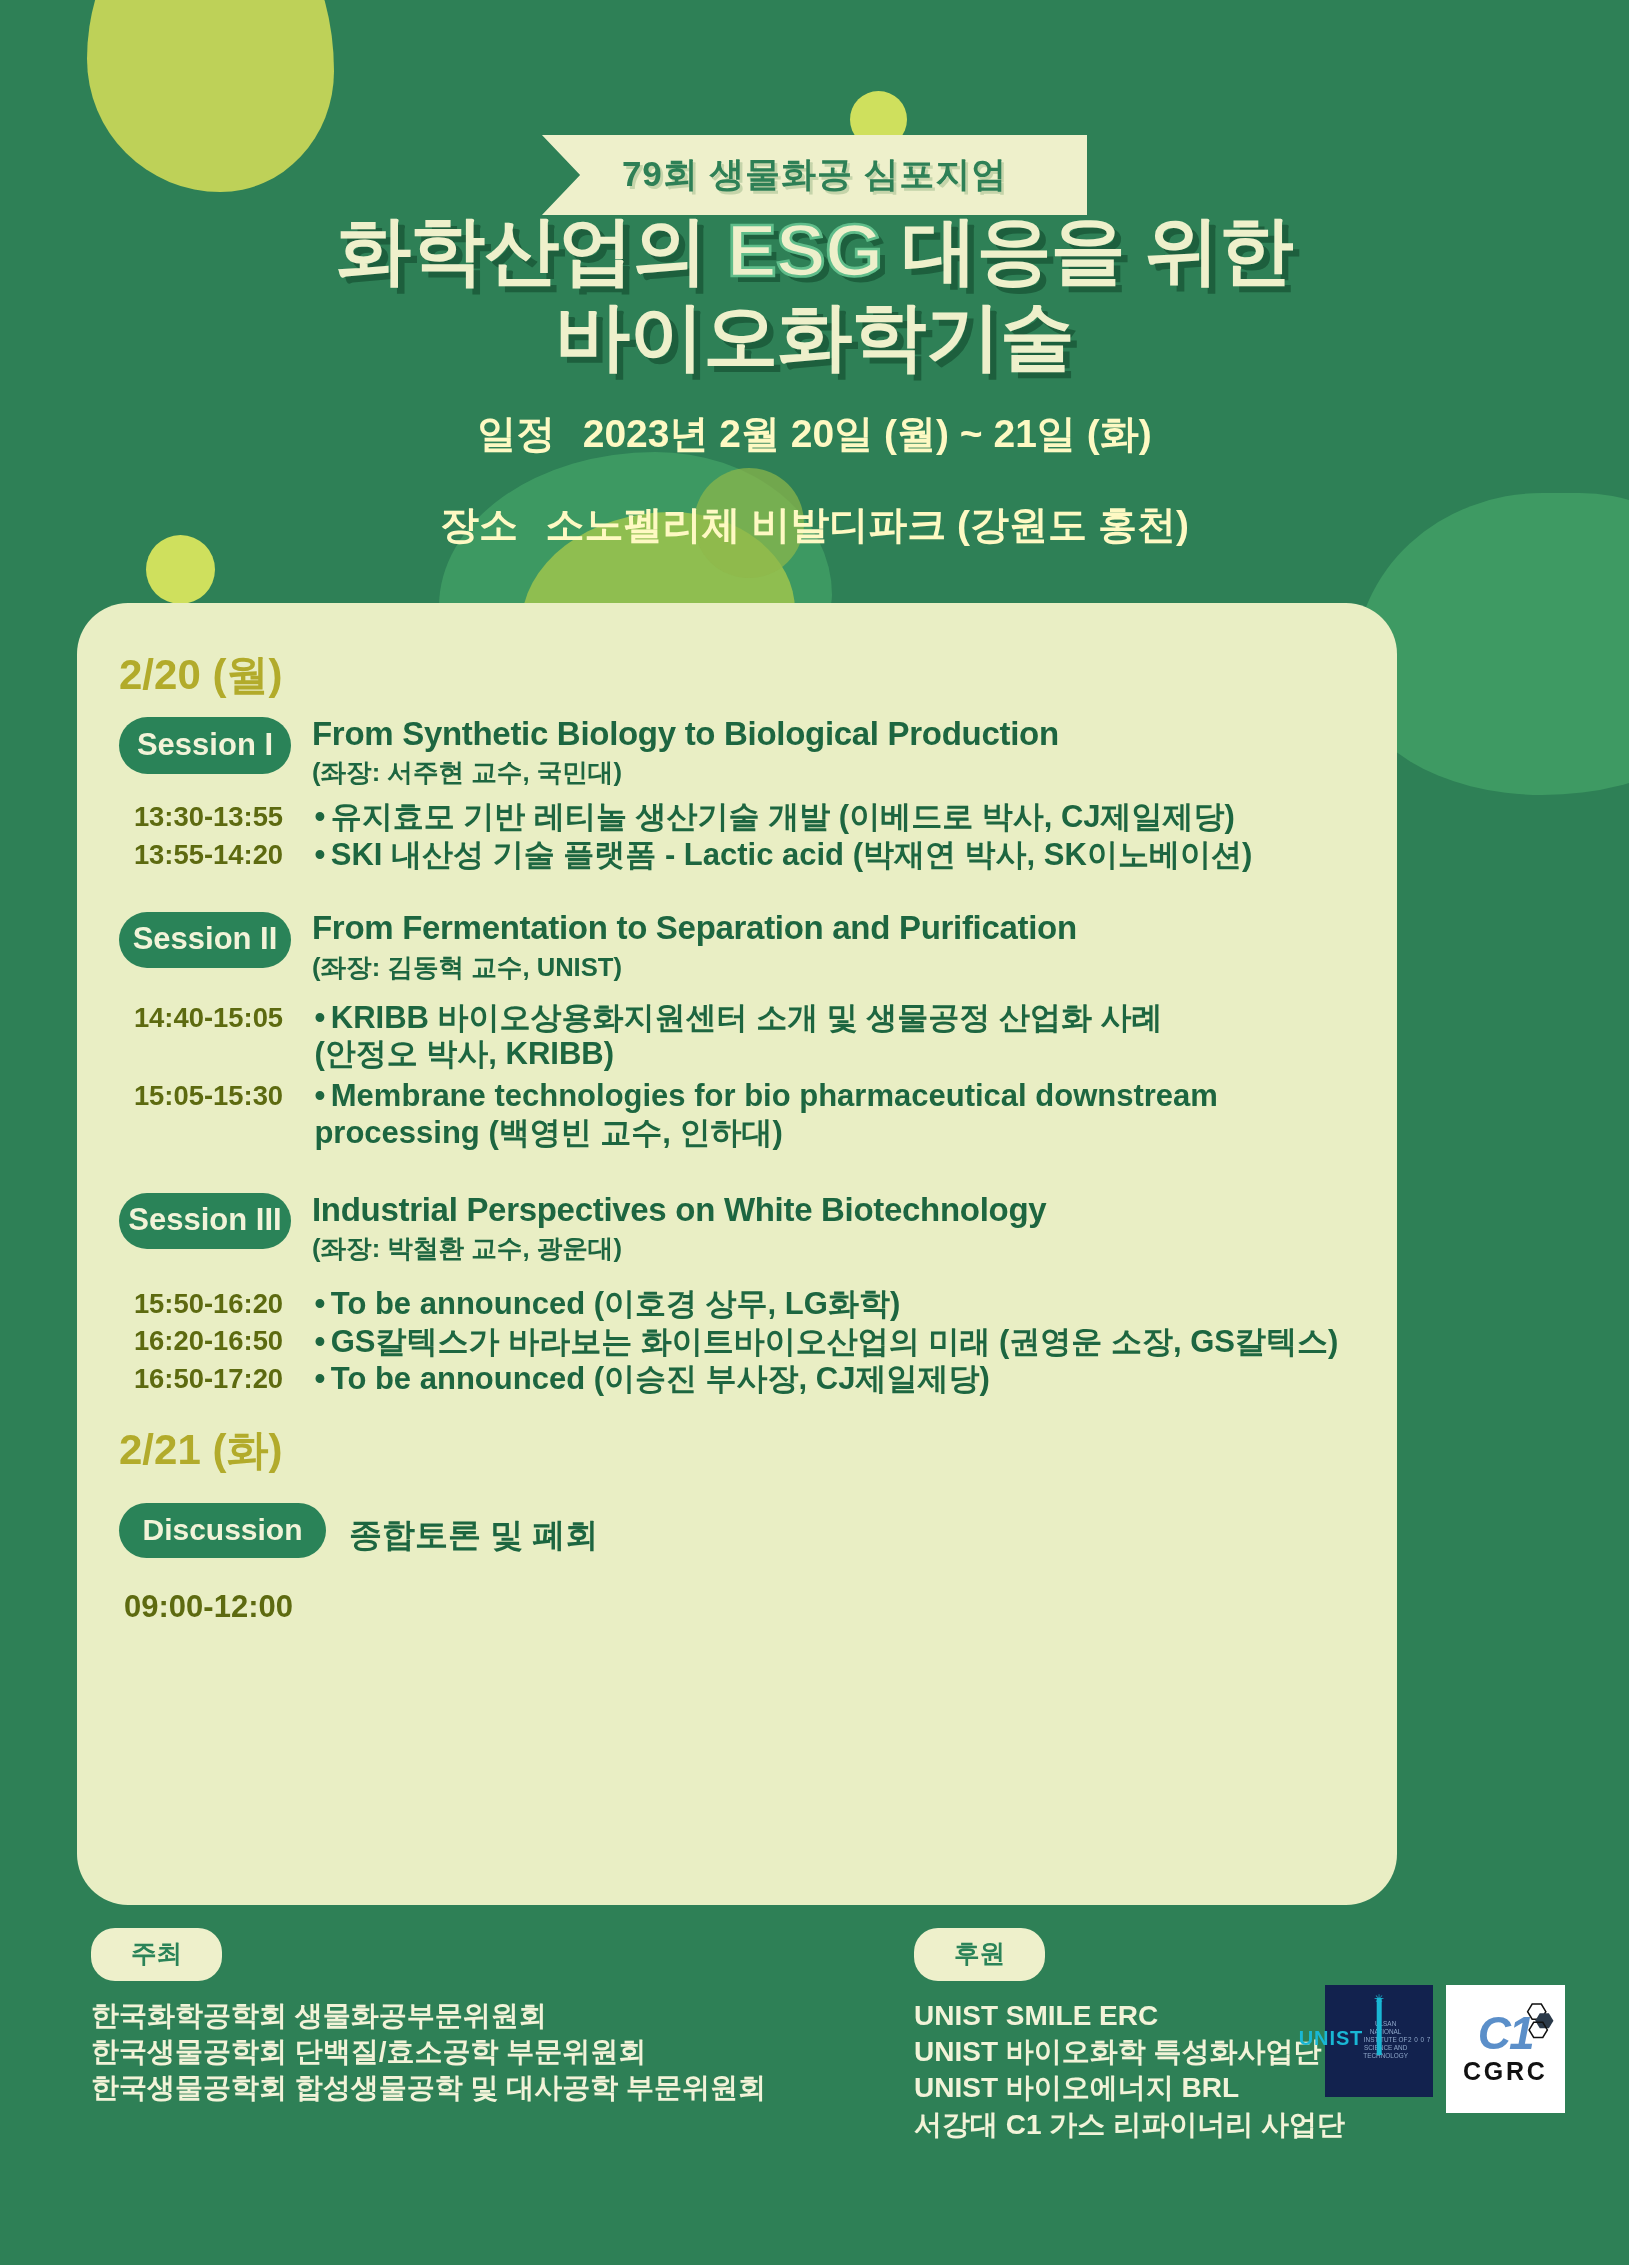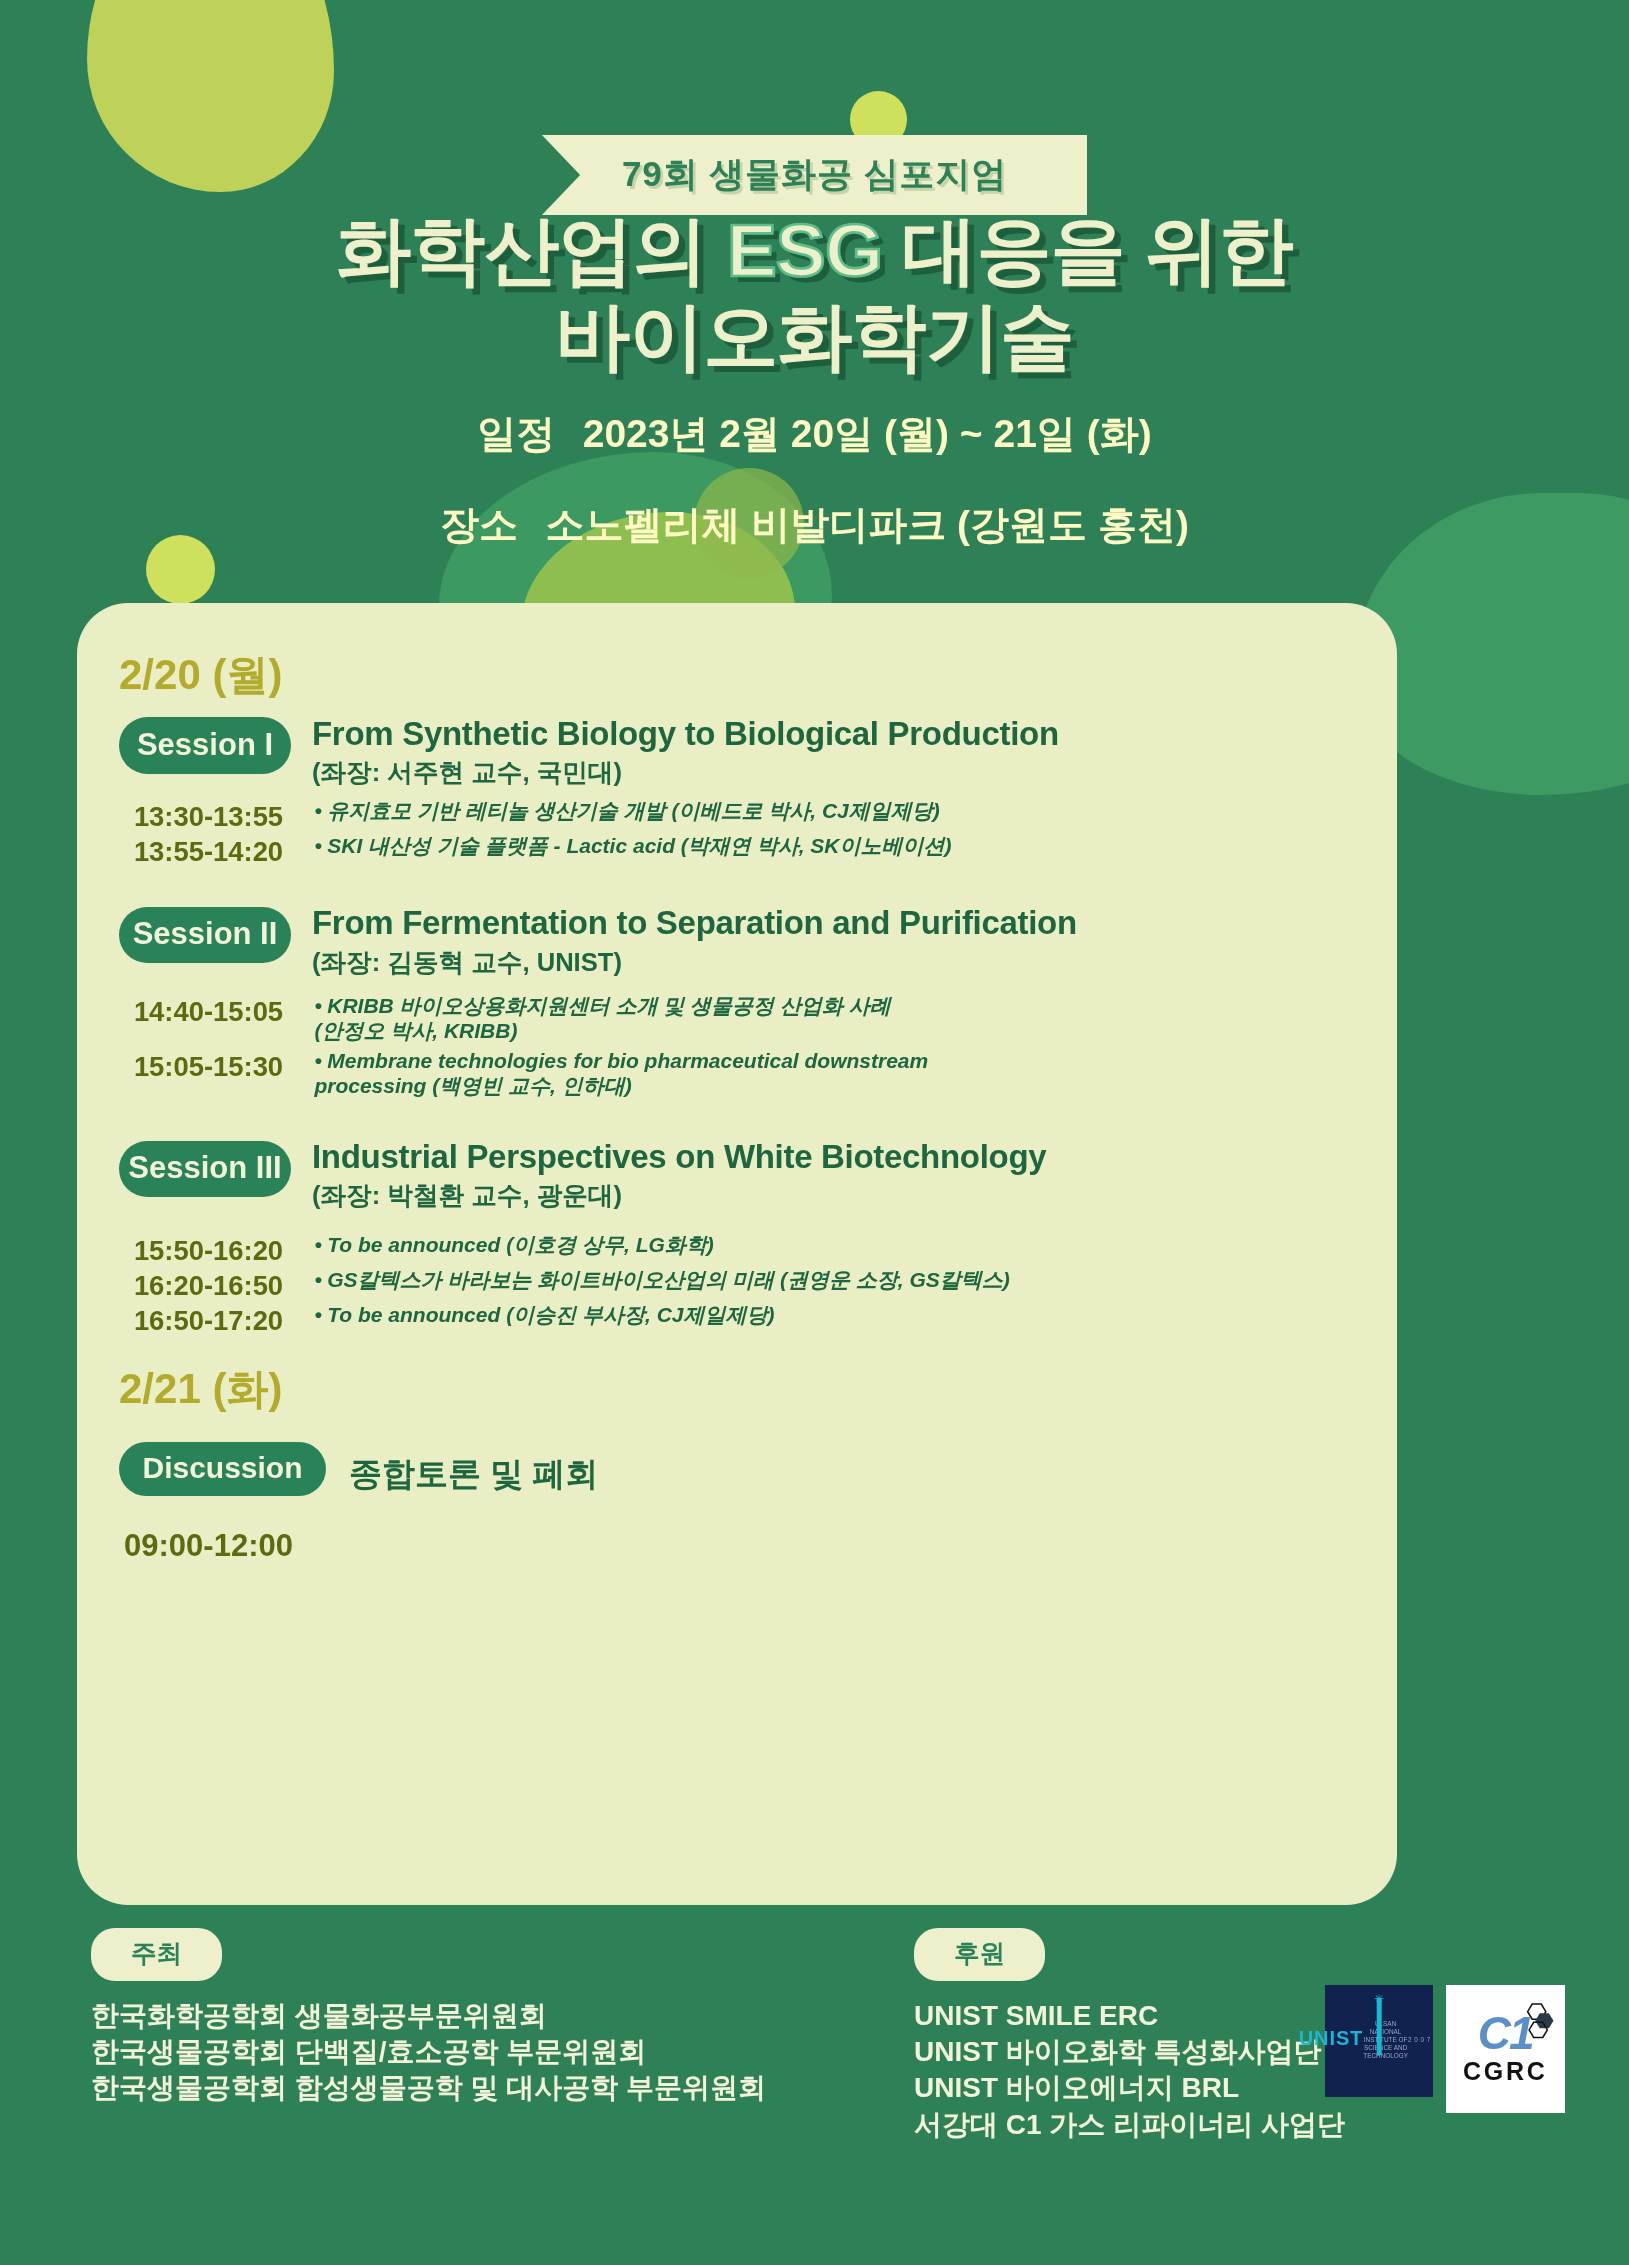--- a/index.html
+++ b/index.html
@@ -123,21 +123,21 @@
   }
   .sess-chair { color:#1d6640; font-size:25.6px; font-weight:700; margin-top:2.7px; }
   .disc-text { color:#1d6640; font-size:33px; font-weight:800; margin-left:23px; margin-top:11px; }
 
   .items { margin:9.1px 0 0 42px; }
   .item { display:flex; align-items:flex-start; margin-bottom:0.9px; }
   .time {
     color:#5d6a10; font-size:27.4px; font-weight:800;
     width:179px; flex:0 0 179px; text-align:center; padding-top:1.8px;
   }
-  .desc { color:#1d6640; font-size:21px; font-weight:700; margin-left:16.4px; line-height:1.18;font-style:italic; }
+  .desc { color:#1d6640; font-size:31px; font-weight:700; margin-left:16.4px; line-height:1.18; }
   .desc .cont { display:block; }
   .bullet { margin-right:5.5px; }
   .time-only { margin:16.4px 0 0 42px; color:#5d6a10; font-size:31px; font-weight:800; width:179px; text-align:center;}
 
   
   .footer { position:absolute; left:0; right:0; top:1928px; z-index:5; }
   .foot-col { position:absolute; }
   .foot-host { left:91px; top:0; }
   .foot-spon { left:914px; top:0; }
   .tag {

